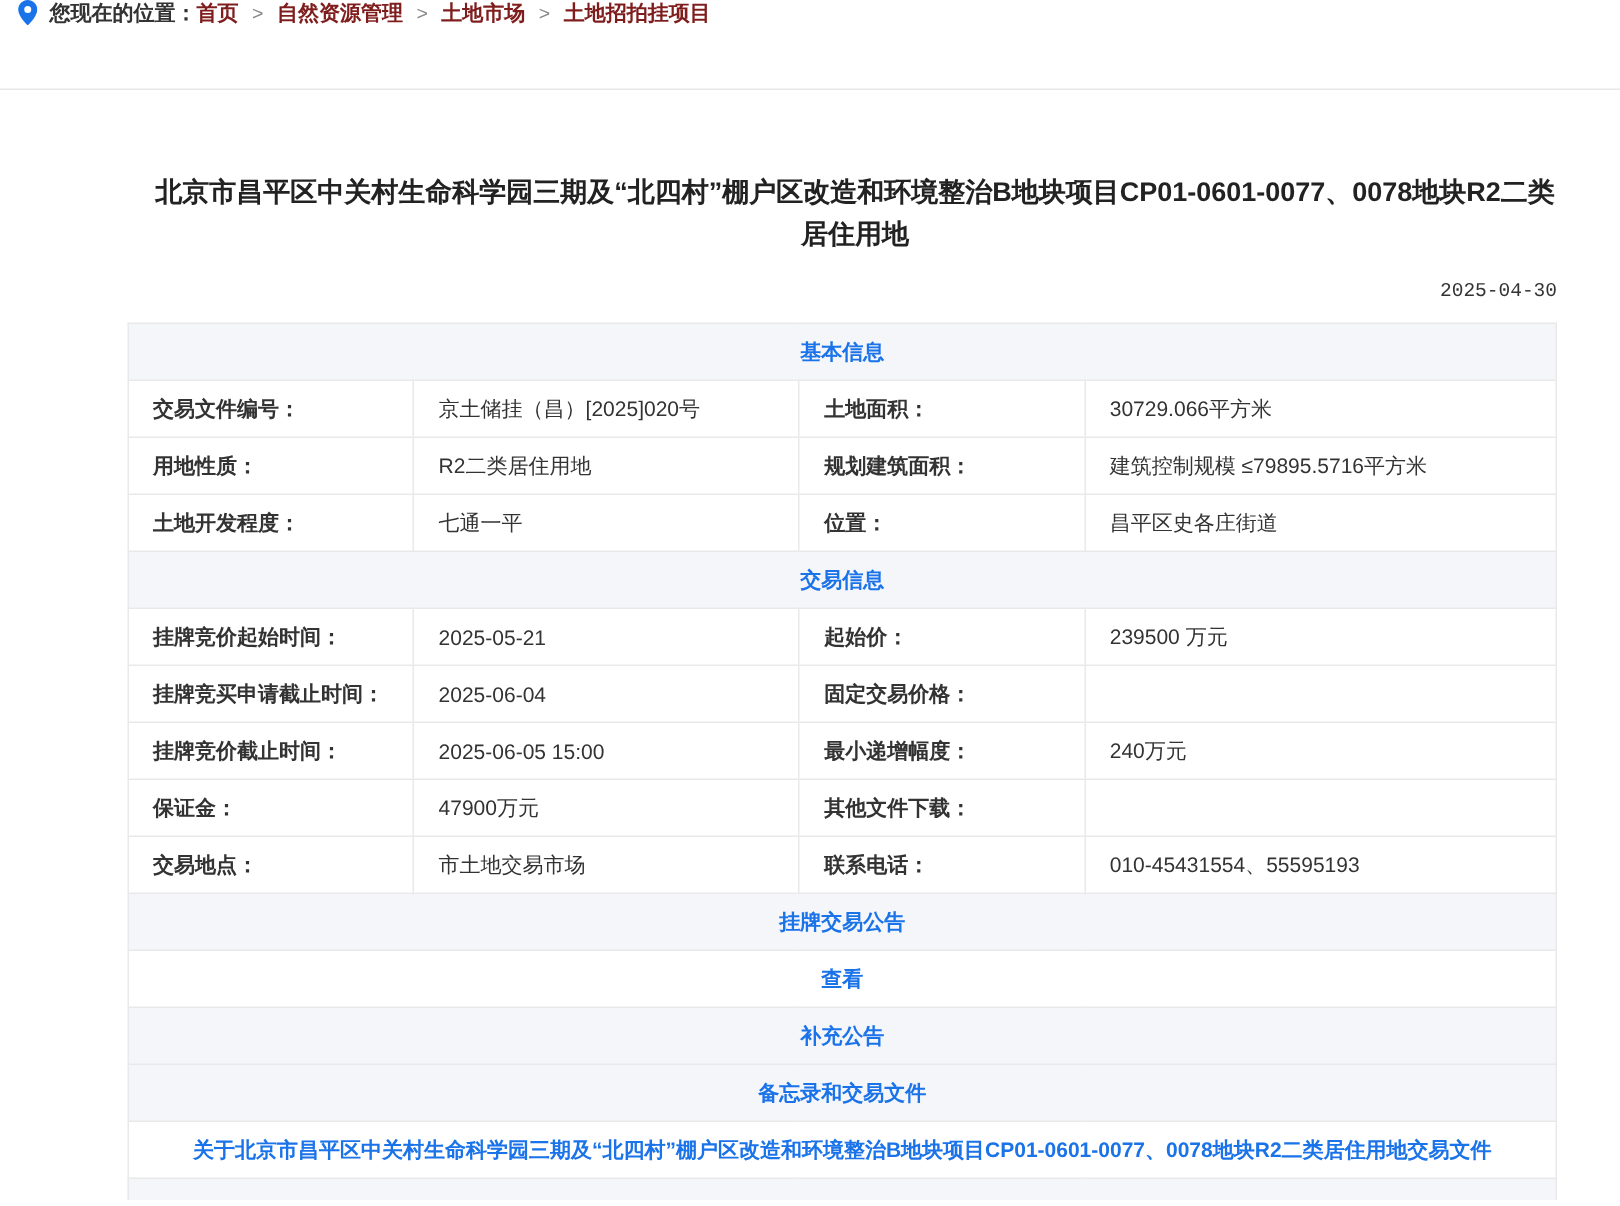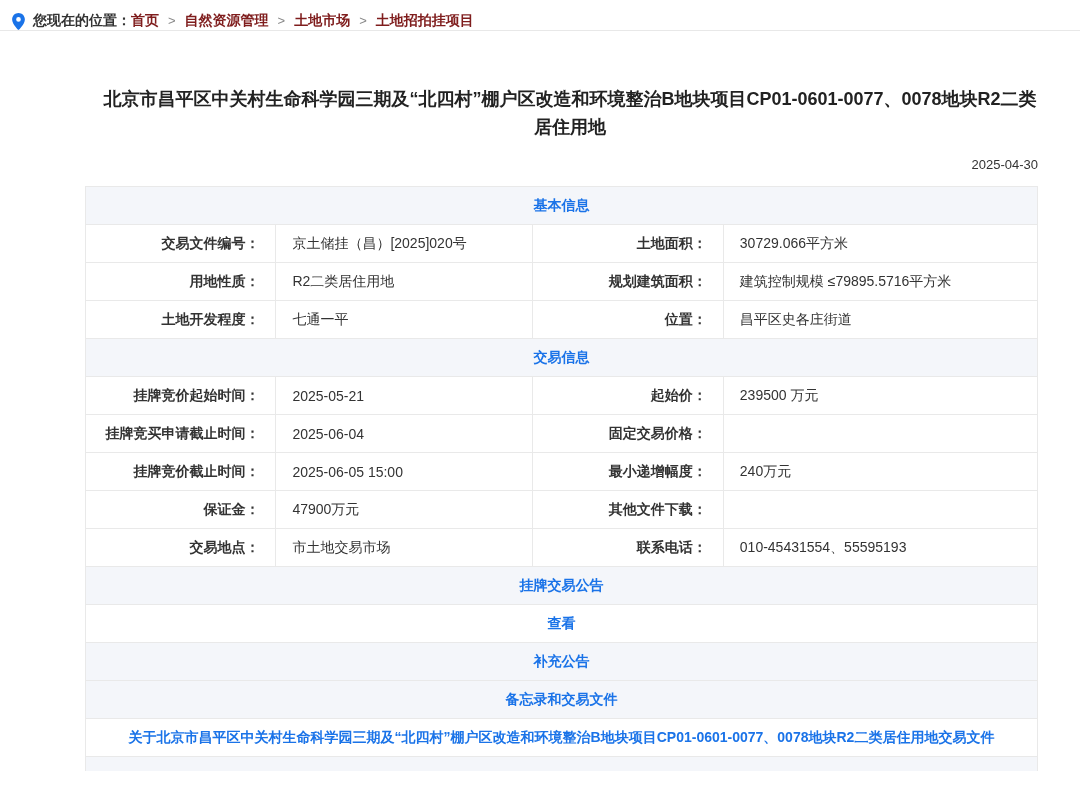--- a/index.html
+++ b/index.html
@@ -4,46 +4,46 @@
 <style>
   * { margin:0; padding:0; box-sizing:border-box; }
   html,body { width:1080px; height:804px; }
   body {
     background:#ffffff;
     font-family:"Liberation Sans","DejaVu Sans",sans-serif;
     color:#333;
     overflow:hidden;
   }
   .breadcrumb-bar {
-    display:flex; align-items:flex-end;
-    height:31px; padding:0 16px 0 12px;
+    display:flex; align-items:flex-start;
+    height:60px; padding:0 16px 0 12px;
     border-bottom:1px solid #e8e8e8;
     font-size:14px; font-weight:bold; color:#333;
     background:#fff;
   }
   .pin { display:inline-flex; align-items:center; margin-right:8px; }
   .crumb { color:#7f1d1d; text-decoration:none; cursor:pointer; }
   .sep { color:#888; margin:0 9px; font-weight:normal; font-size:13px; }
   .content { margin:0 42px 0 85px; padding-top:54px; }
   .title {
     font-size:18px; line-height:28px; font-weight:bold;
     text-align:center; color:#222;margin-left:17px;
   }
-  .date { text-align:right; font-size:13px; color:#333; margin:16px 0 14px; }
+  .date { text-align:right; font-size:13px; color:#333; margin:16px 0 14px;font-family:Liberation Mono, monospace; }
   table { width:100%; border-collapse:collapse; table-layout:fixed; }
   td {
     border:1px solid #e9e9e9;
     font-size:14px; padding:0 16px; height:38px;
     vertical-align:middle; overflow:hidden; white-space:nowrap;
   }
   .section-row td {
     background:#f4f6fa; text-align:center;
     color:#1a73e8; font-weight:bold;
   }
-  td.label { font-weight:bold; color:#333;text-align:right; }
+  td.label { font-weight:bold; color:#333; }
   td.value { color:#333; font-weight:normal; }
   .link-row td { text-align:center; background:#fff; }
   .doc-link { color:#1a73e8; font-weight:bold; text-decoration:none; cursor:pointer; }
   .cutoff {
     height:14px; background:#f4f6fa;
     border-left:1px solid #e9e9e9; border-right:1px solid #e9e9e9;
   }
 </style>
 </head>
 <body>

